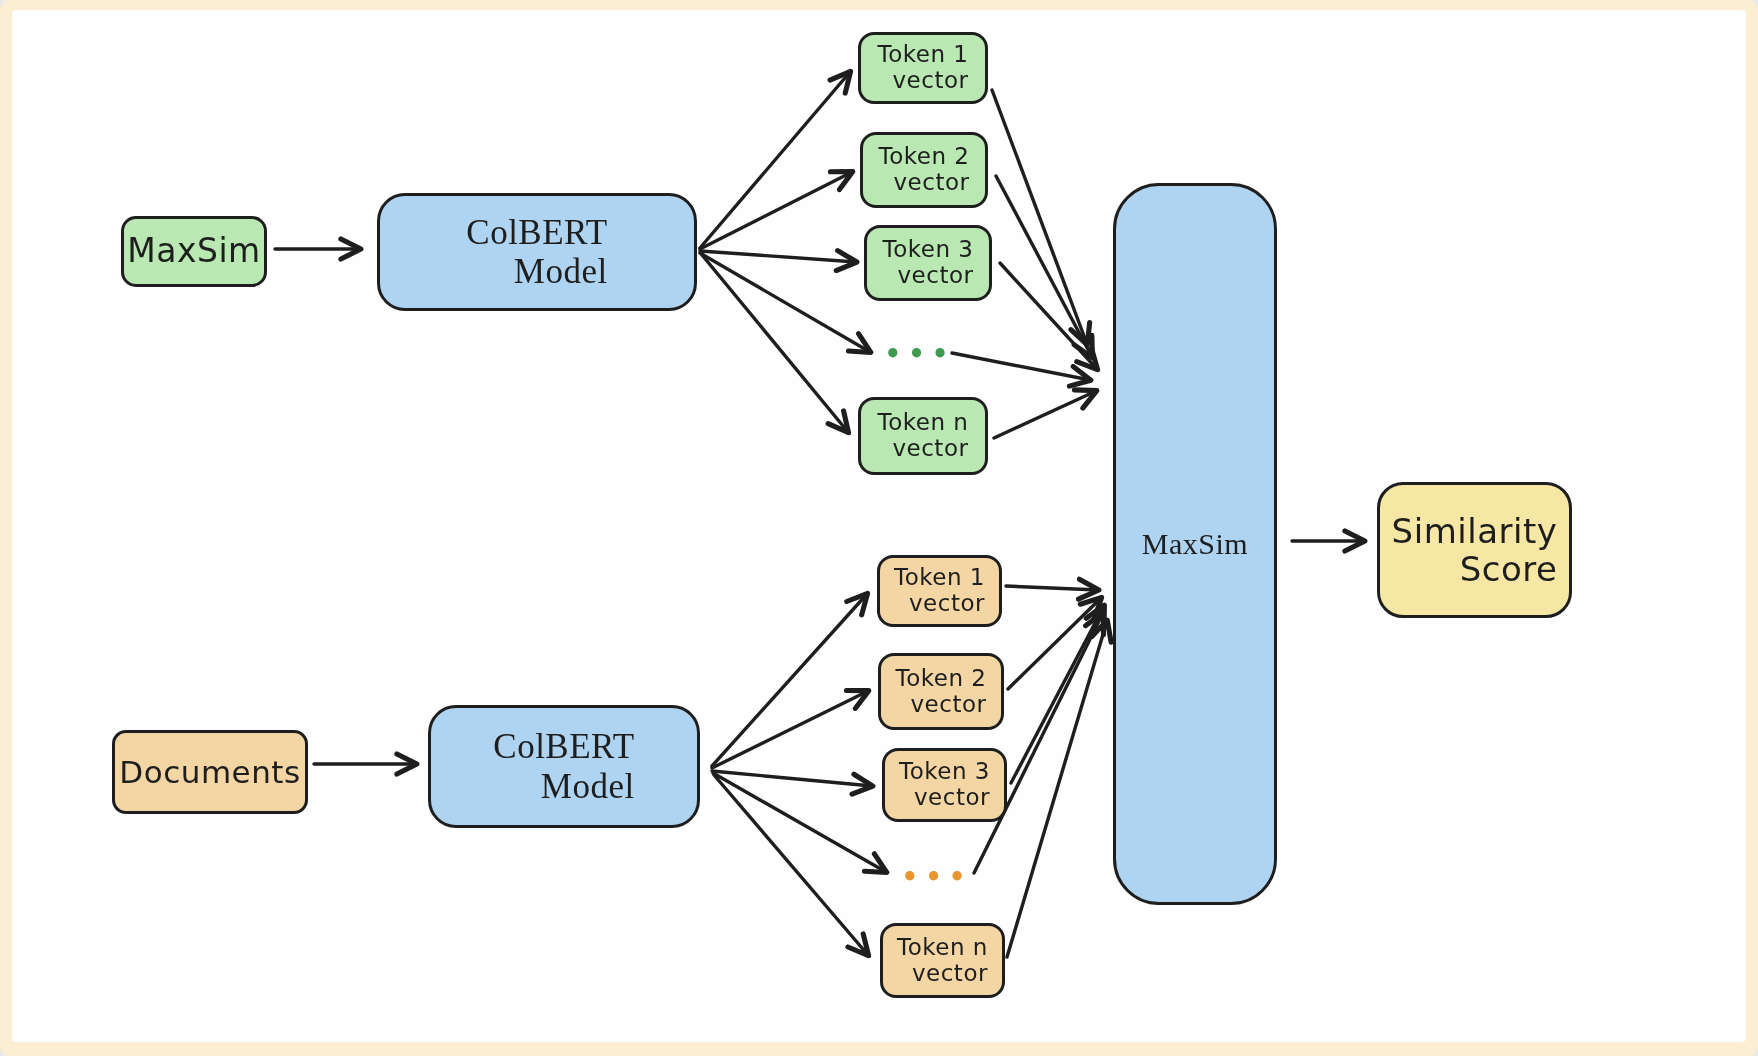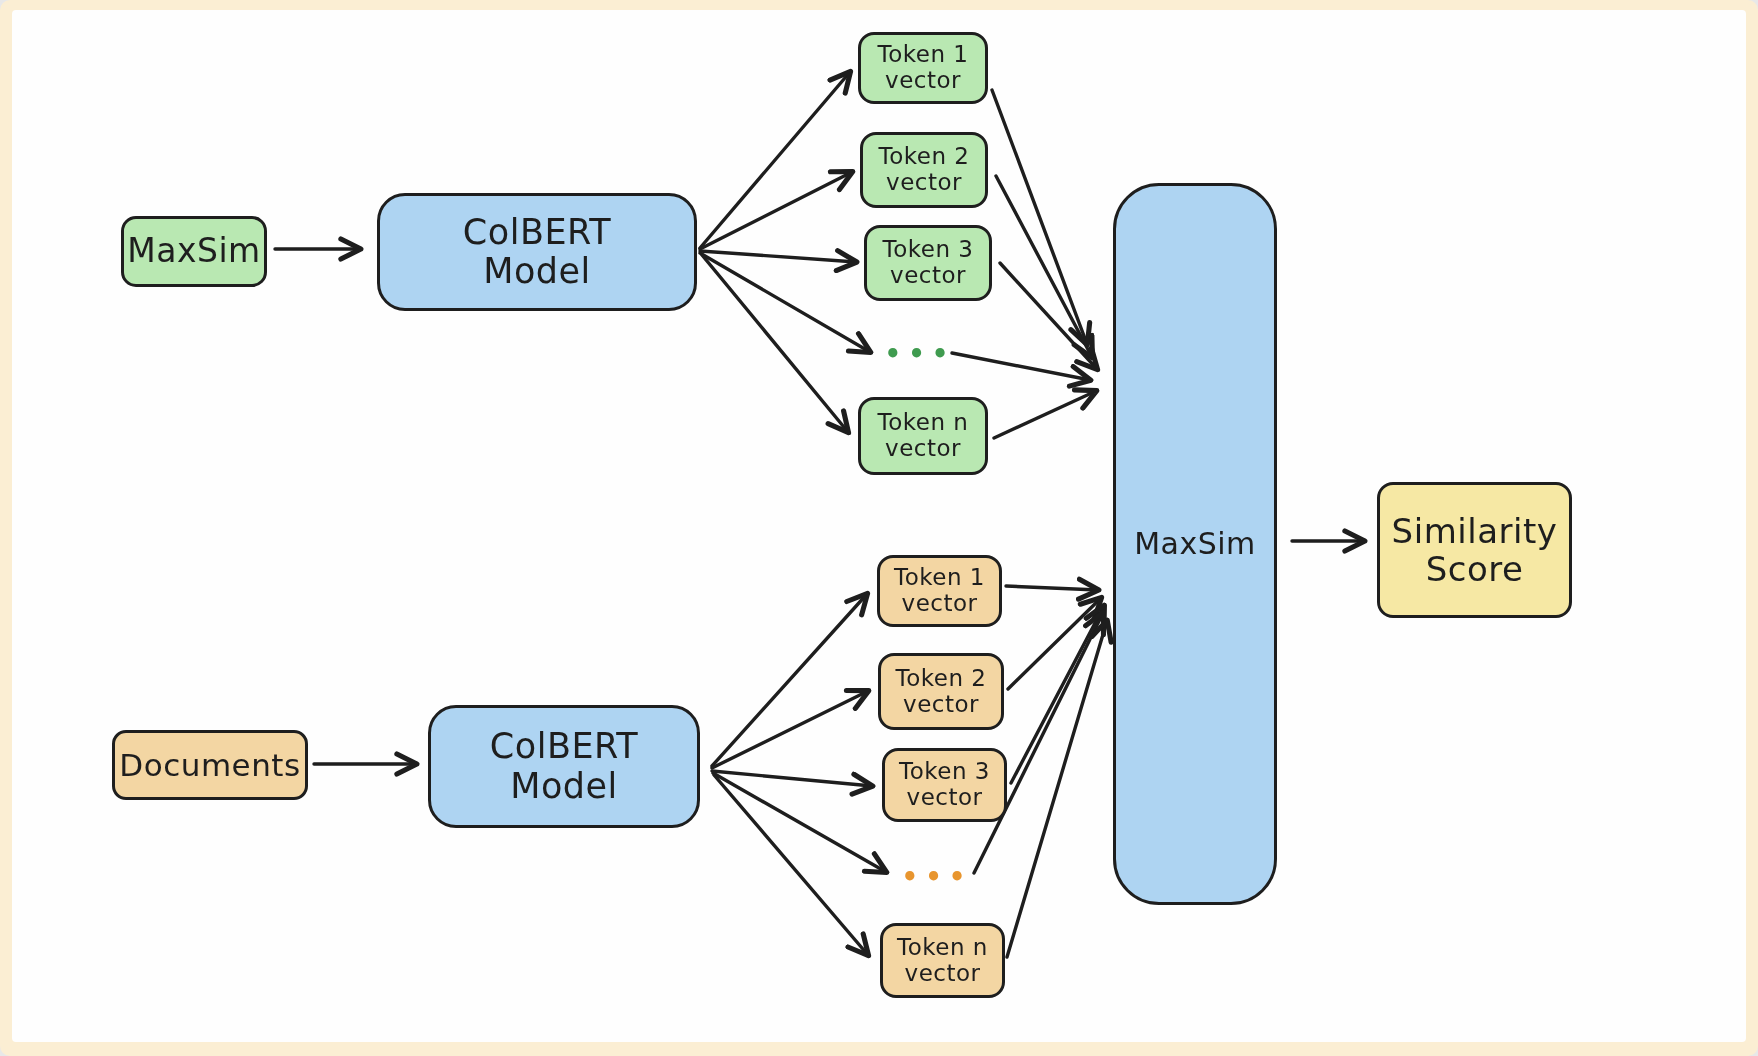--- a/index.html
+++ b/index.html
@@ -13,31 +13,31 @@
     color:var(--ink,#1e1e1e);
   }
   .canvas{
     position:absolute;left:12px;top:10px;right:12px;bottom:14px;
     background:var(--canvas,#ffffff);
     border-radius:4px;
   }
   .arrows{position:absolute;left:0;top:0;pointer-events:none;}
   .node{
     position:absolute;
-    display:flex;align-items:center;justify-content:center;text-align:center;
+    display:flex;align-items:center;justify-content:center;text-align:right;
     border:3.5px solid var(--ink,#1e1e1e);
     box-sizing:border-box;
     background:#fff;
     white-space:pre-line;
     line-height:1.12;
     letter-spacing:.5px;
     font-weight:500;
   }
   .green{background:var(--green-fill,#b9e8b2);}
-  .blue{background:var(--blue-fill,#aed4f2);}
+  .blue{background:var(--blue-fill,#aed4f2);font-family:Liberation Serif, serif;}
   .orange{background:var(--orange-fill,#f3d6a3);}
   .yellow{background:var(--yellow-fill,#f6e8a4);}
   .token{font-size:23px;border-radius:16px;}
   .dots{
     position:absolute;display:flex;align-items:center;justify-content:center;
     font-size:26px;font-weight:bold;letter-spacing:7px;border:none;background:transparent;
   }
   .dots.g{color:var(--green-dots,#3f9b4f);}
   .dots.o{color:var(--orange-dots,#e8952e);}
 </style>
@@ -95,24 +95,24 @@
 vector</div>
   <div class="node green token" style="left:860px;top:132px;width:128px;height:76px;">Token 2
 vector</div>
   <div class="node green token" style="left:864px;top:225px;width:128px;height:76px;">Token 3
 vector</div>
   <div class="dots g" style="left:878px;top:334px;width:84px;height:40px;">•••</div>
   <div class="node green token" style="left:858px;top:397px;width:130px;height:78px;">Token n
 vector</div>
 
   <div class="node blue" style="left:1113px;top:183px;width:164px;height:722px;font-size:30px;border-radius:46px;">MaxSim</div>
-  <div class="node yellow" style="left:1377px;top:482px;width:195px;height:136px;font-size:34px;border-radius:16px;">Similarity
+  <div class="node yellow" style="left:1377px;top:482px;width:195px;height:136px;font-size:34px;border-radius:26px;">Similarity
 Score</div>
 
-  <div class="node orange" style="left:112px;top:730px;width:196px;height:70px;font-size:31px;border-radius:14px;">Documents</div>
+  <div class="node orange" style="left:112px;top:730px;width:196px;height:84px;font-size:31px;border-radius:14px;">Documents</div>
   <div class="node blue" style="left:428px;top:705px;width:272px;height:123px;font-size:35px;border-radius:28px;">ColBERT
 Model</div>
 
   <div class="node orange token" style="left:877px;top:555px;width:125px;height:72px;">Token 1
 vector</div>
   <div class="node orange token" style="left:878px;top:653px;width:126px;height:77px;">Token 2
 vector</div>
   <div class="node orange token" style="left:882px;top:748px;width:125px;height:74px;">Token 3
 vector</div>
   <div class="dots o" style="left:895px;top:857px;width:84px;height:40px;">•••</div>

